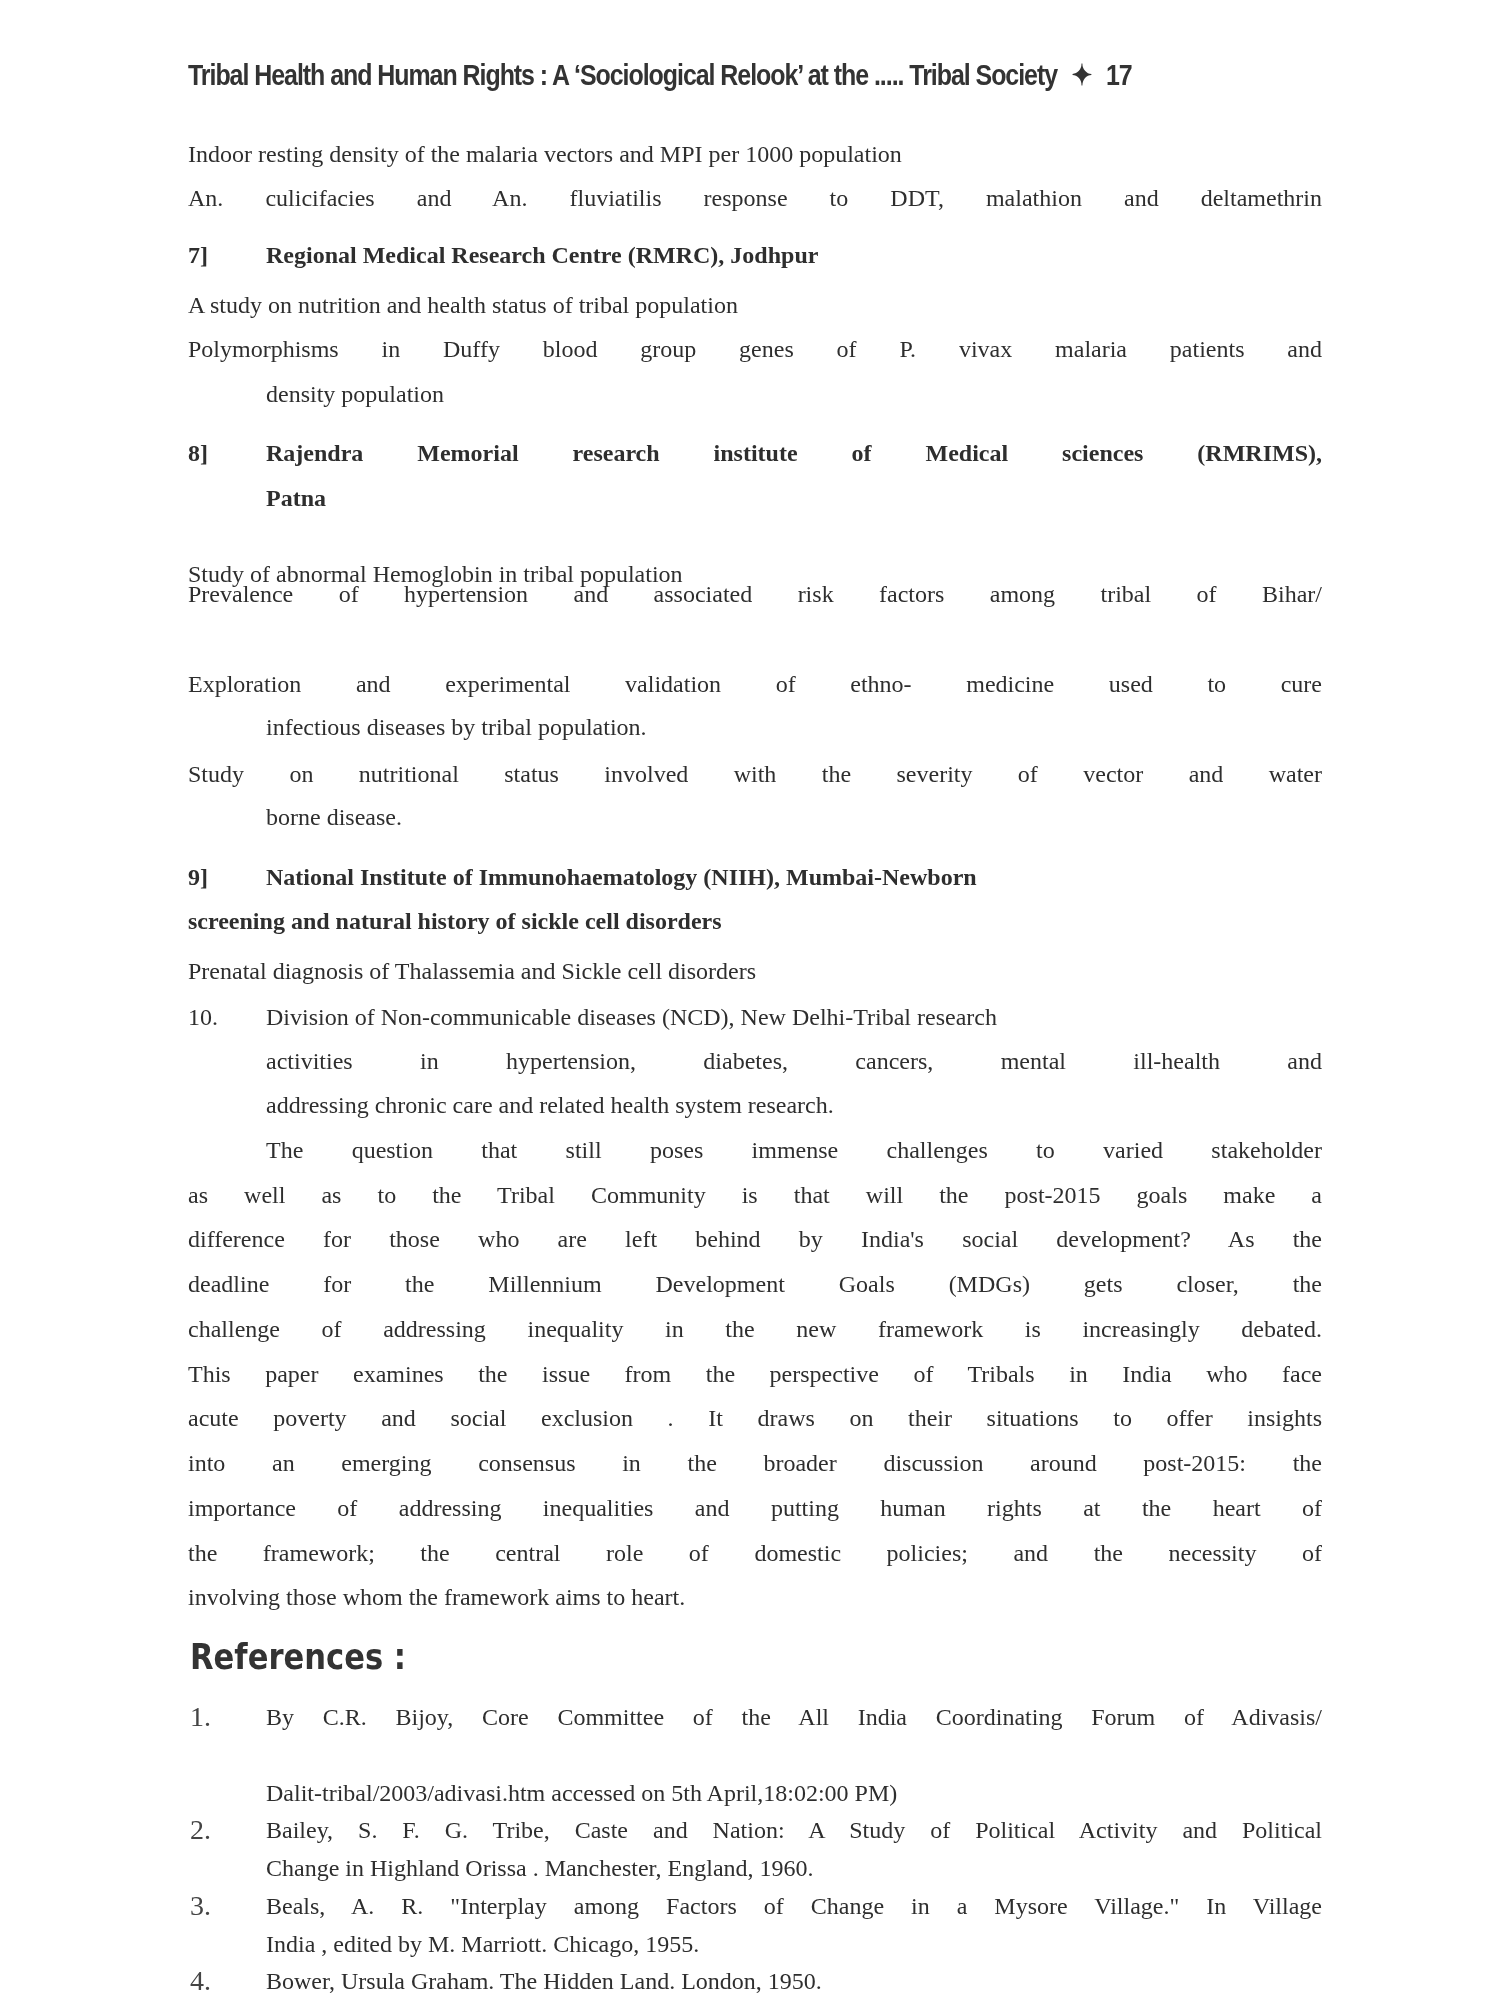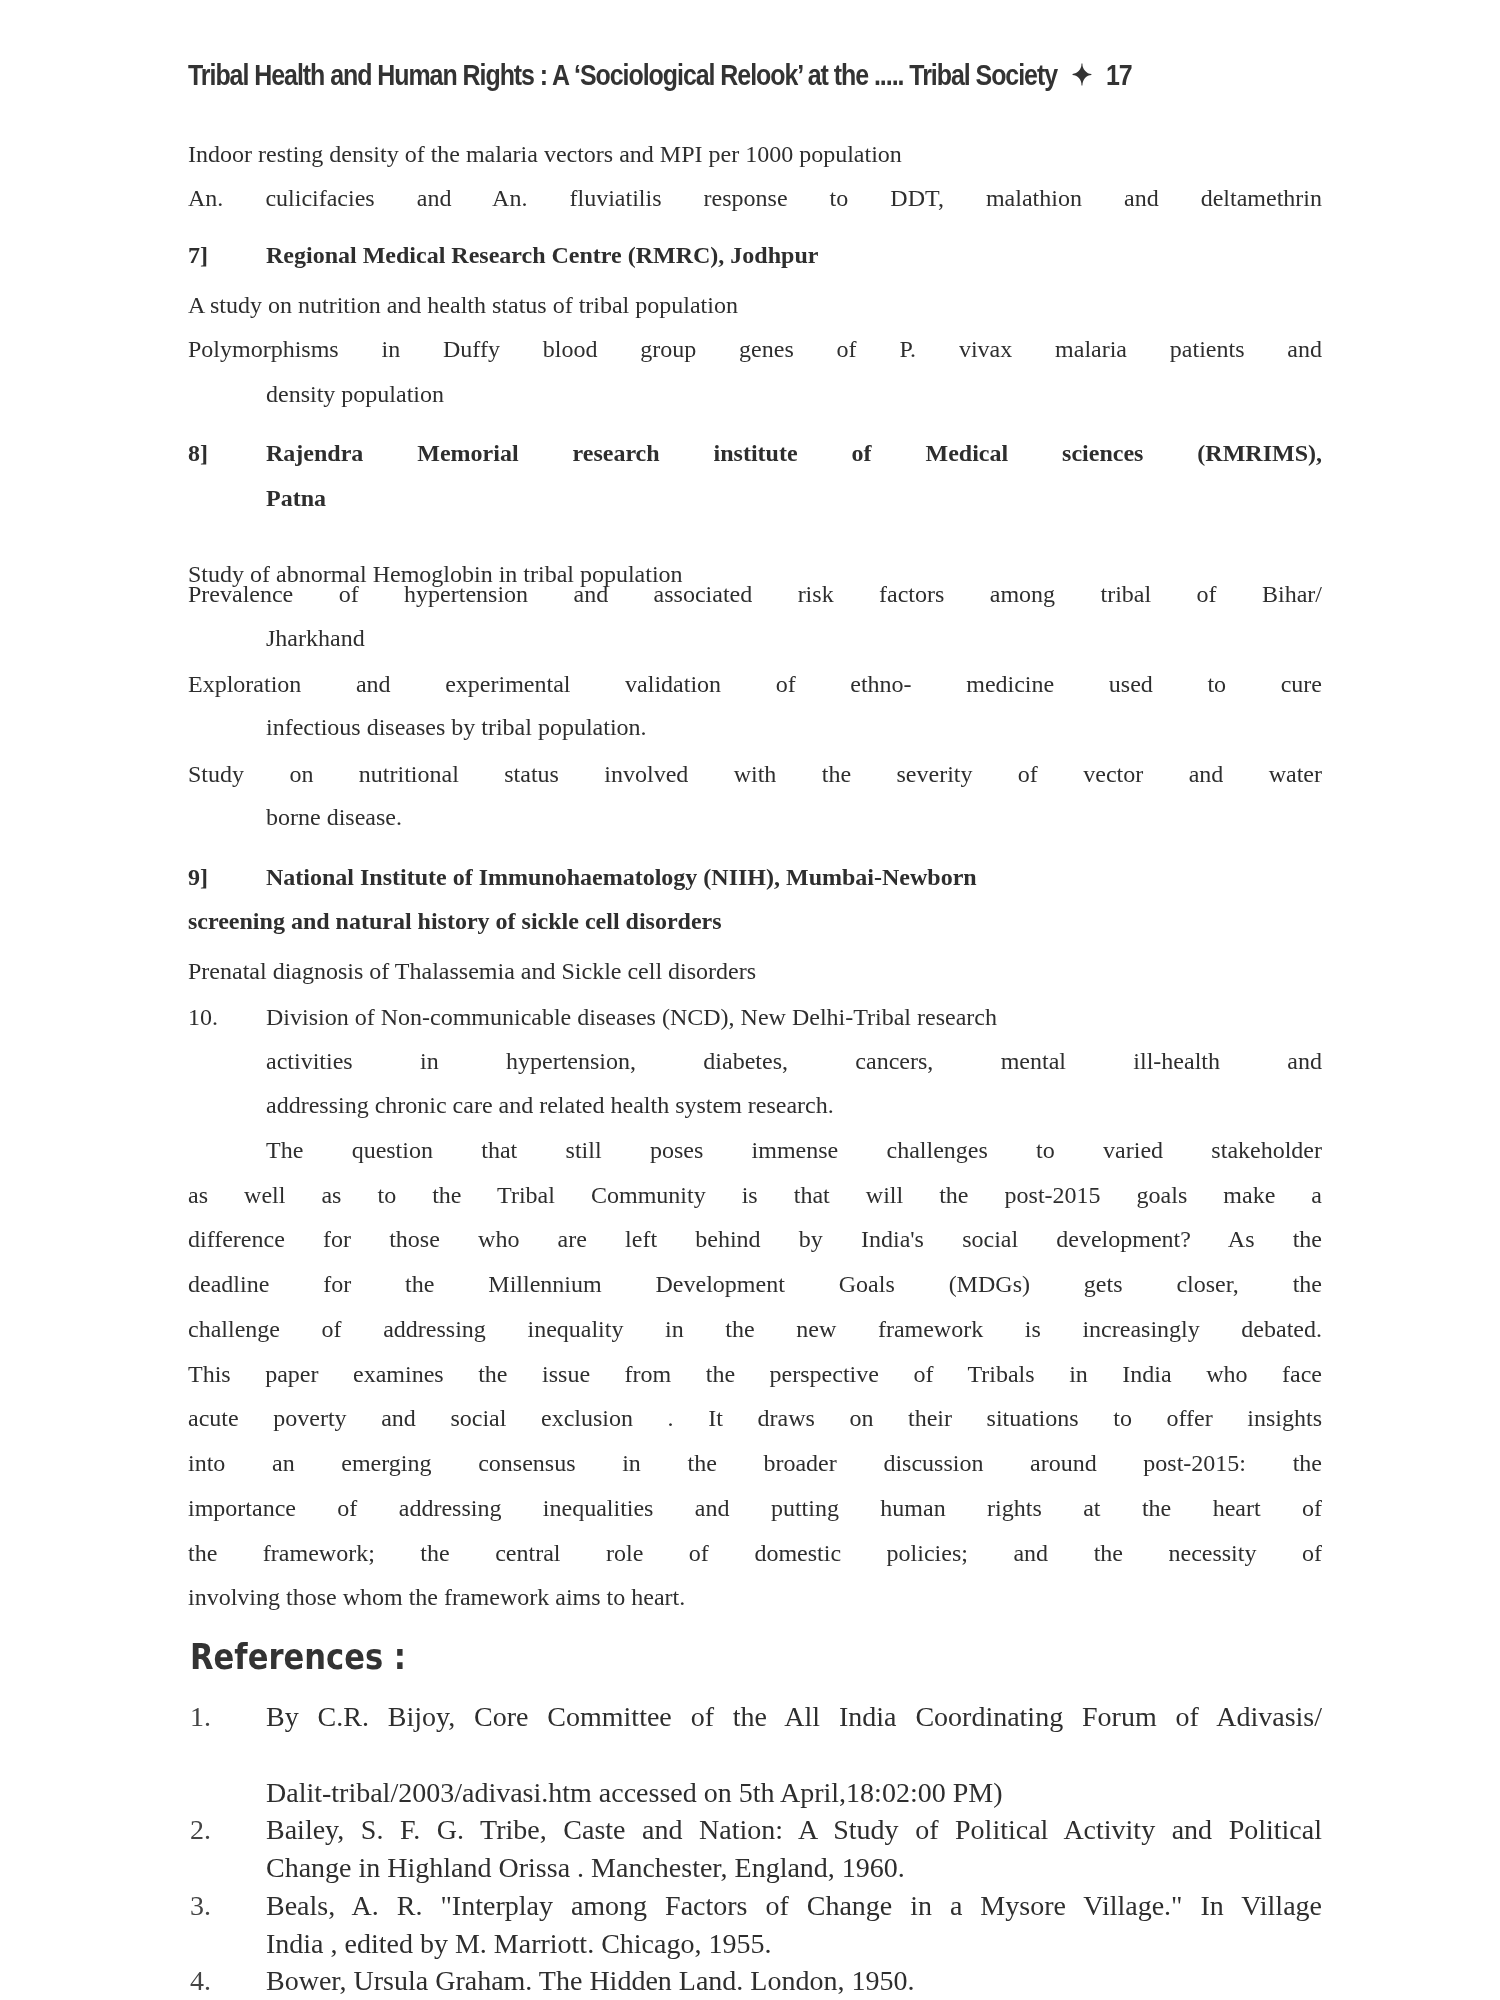--- a/index.html
+++ b/index.html
@@ -24,21 +24,21 @@
   .ln.ind { left: 266px; width: 1056px; }
   .ln.bold { font-weight: bold; }
   .ln .num { display: inline-block; width: 78px; }
   .refs-title {
     position: absolute; left: 190px; top: 1636px;
     font-family: "DejaVu Sans", sans-serif; font-weight: bold; font-size: 36px;
     color: #333; transform: scaleX(0.85); transform-origin: left top;
   }
   .rl {
     position: absolute; left: 266px; width: 1056px;
-    font-family: "Liberation Serif", serif; font-size: 28px; line-height: 34px;
+    font-family: "Liberation Serif", serif; font-size: 24px; line-height: 34px;
     color: #2e2e2e; white-space: nowrap;
   }
   .rl.j { text-align: justify; text-align-last: justify; }
   .rn {
     position: absolute; left: 190px;
     font-family: "Liberation Serif", serif; font-size: 28px; line-height: 34px; color: #444;
   }
 </style>
 </head>
 <body>
@@ -60,21 +60,20 @@
   <div class="ln" style="top:285px">A study on nutrition and health status of tribal population</div>
   <div class="ln j" style="top:329px">Polymorphisms in Duffy blood group genes of  P. vivax malaria patients and</div>
   <div class="ln ind" style="top:374px">density population</div>
 
   <div class="ln bold j" style="top:433px">
     <span class="num" style="text-align:left">8]</span><span>Rajendra Memorial research institute of Medical sciences (RMRIMS),</span>
   </div>
   <div class="ln bold ind" style="top:478px">Patna</div>
   <div class="ln" style="top:554px">Study of abnormal Hemoglobin in tribal population</div>
   <div class="ln j" style="top:574px">Prevalence of hypertension and associated risk factors among tribal of Bihar/</div>
-  <div class="ln ind" style="top:618px">Jharkhand</div>
   <div class="ln j" style="top:664px">Exploration and experimental validation of ethno- medicine used to cure</div>
   <div class="ln ind" style="top:707px">infectious diseases by tribal population.</div>
   <div class="ln j" style="top:754px">Study on nutritional status involved with the severity of vector and water</div>
   <div class="ln ind" style="top:797px">borne disease.</div>
 
   <div class="ln bold" style="top:857px">
     <span class="num">9]</span><span>National Institute of Immunohaematology (NIIH), Mumbai-Newborn</span>
   </div>
   <div class="ln bold" style="top:901px">screening and natural history of sickle cell disorders</div>
   <div class="ln" style="top:951px">Prenatal diagnosis of Thalassemia and Sickle cell disorders</div>

